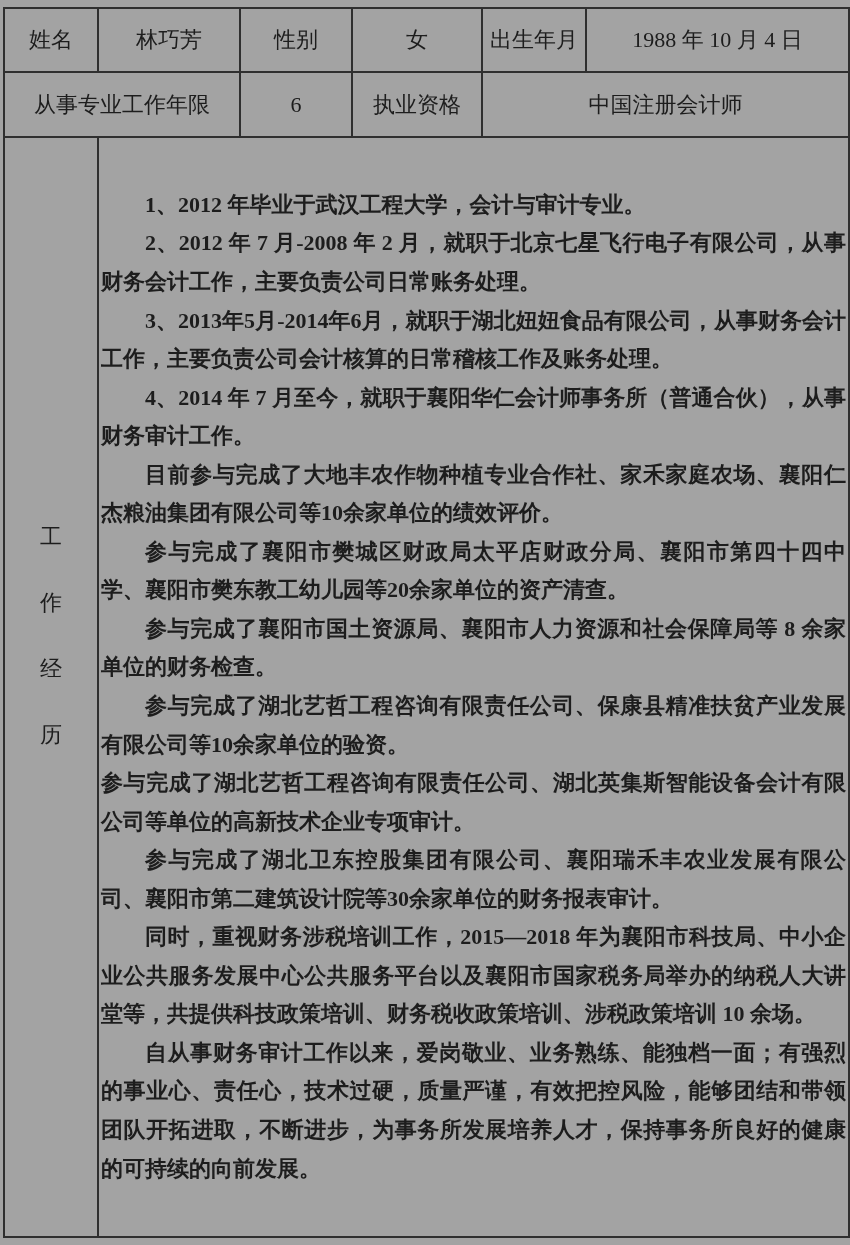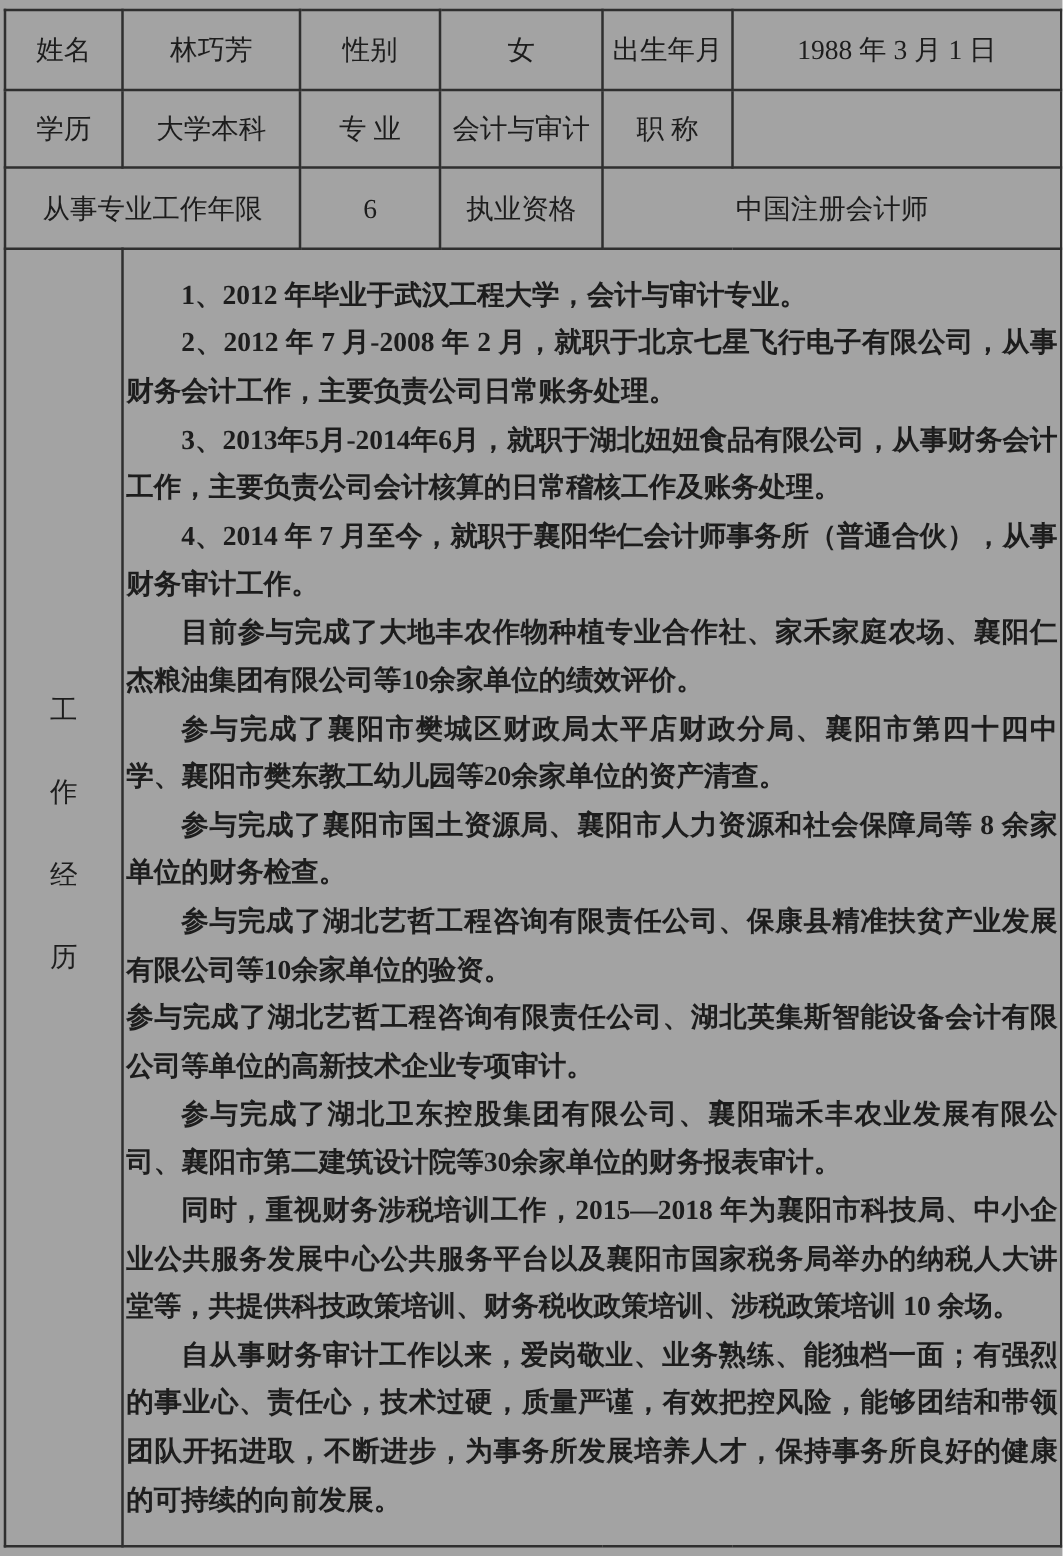--- a/index.html
+++ b/index.html
@@ -76,29 +76,21 @@
       <col style="width:104px">
       <col style="width:263px">
     </colgroup>
     <tbody>
       <tr class="r1">
         <td>姓名</td>
         <td class="value">林巧芳</td>
         <td>性别</td>
         <td class="value">女</td>
         <td>出生年月</td>
-        <td class="value">1988 年 3 月 1 日</td>
-      </tr>
-      <tr class="r2">
-        <td>学历</td>
-        <td class="value">大学本科</td>
-        <td>专 业</td>
-        <td class="value">会计与审计</td>
-        <td>职 称</td>
-        <td class="value"></td>
+        <td class="value">1988 年 10 月 4 日</td>
       </tr>
       <tr class="r3">
         <td colspan="2">从事专业工作年限</td>
         <td class="value">6</td>
         <td>执业资格</td>
         <td colspan="2" class="value">中国注册会计师</td>
       </tr>
       <tr>
         <td class="work-label-cell">
           <span class="vlabel">

